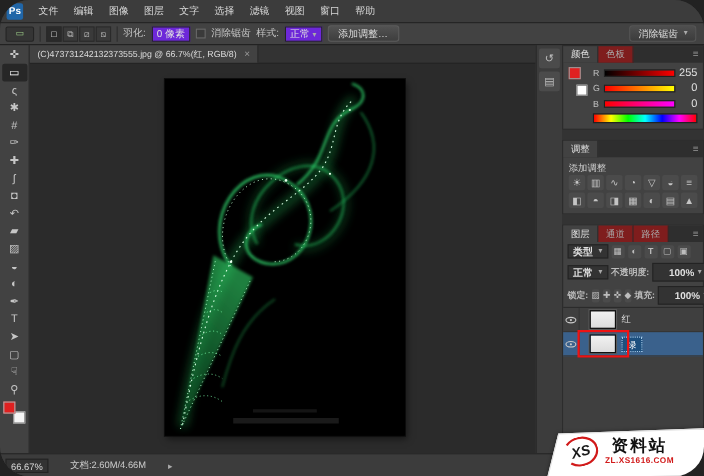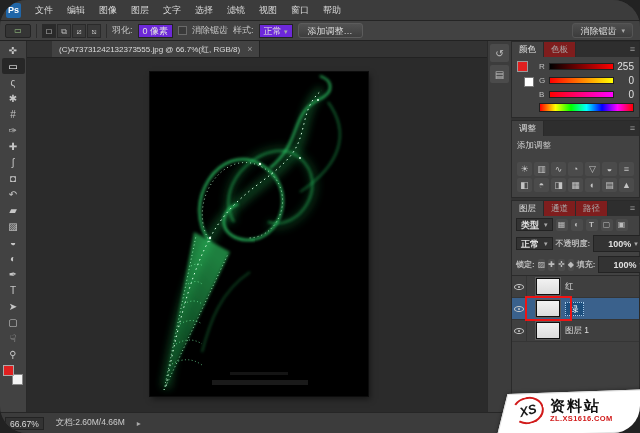--- a/index.html
+++ b/index.html
@@ -45,32 +45,32 @@
   .tool { width:23px; height:16px; display:flex; align-items:center; justify-content:center;
     color:#c6c6c6; font-size:10px; border-radius:2px; flex:0 0 auto; }
   .tool.active { background:#272727; color:#fff; }
   .swatches { position:relative; width:20px; height:20px; margin-top:3px; flex:0 0 auto; }
   .swatch-bg { position:absolute; right:0; bottom:0; width:11px; height:11px; background:#f5f5f5; border:1px solid #888; }
   .swatch-fg { position:absolute; left:0; top:0; width:11px; height:11px; border:1px solid #aaa; z-index:2; }
   
   .canvas { position:absolute; left:27px; right:153px; top:0; bottom:0; background:#2b2b2b; overflow:hidden; }
   .tabbar { height:17px; background:#333; border-bottom:1px solid #222; display:flex; }
   .doc-tab { background:#424242; border-right:1px solid #232323; padding:0 7px; display:flex; align-items:center;
-    gap:7px; font-size:8px; color:#dcdcdc; white-space:nowrap;margin-left:25px; }
+    gap:7px; font-size:8px; color:#dcdcdc; white-space:nowrap; }
   .tab-close { color:#9a9a9a; font-size:9px; }
   .image-frame { position:absolute; left:123px; top:31px; width:218px; height:324px; background:#000;
     box-shadow:0 0 0 1px #0c0c0c, 2px 3px 6px rgba(0,0,0,.5); }
   
   .collapsed { position:absolute; right:129px; width:24px; top:0; bottom:0; background:#3c3c3c;
     border-left:1px solid #2a2a2a; display:flex; flex-direction:column; align-items:center; gap:3px; padding-top:3px; }
   .picon { width:19px; height:18px; background:#4b4b4b; border-radius:2px; color:#c0c0c0;
     display:flex; align-items:center; justify-content:center; font-size:10px; }
   
   .panels { position:absolute; right:0; top:0; bottom:0; width:129px; background:#333;
-    display:flex; flex-direction:column; gap:2px; }
+    display:flex; flex-direction:column; gap:9px; }
   .panel { background:#424242; border:1px solid #2a2a2a; }
   .panel-tabs { display:flex; background:#2e2e2e; height:15px; align-items:stretch; }
   .ptab { padding:0 7px; line-height:15px; font-size:8.5px; color:#a8a8a8; background:#7f1d1d;
     border-right:1px solid #2a2a2a; white-space:nowrap; }
   .ptab.active { background:#424242; color:#e0e0e0; }
   .panel-menu { margin-left:auto; color:#999; padding:0 4px; line-height:15px; }
   
   .color-body { padding:4px 5px 5px; display:flex; gap:5px; }
   .fgbg { position:relative; width:17px; height:26px; flex:0 0 auto; }
   .fgbg .bg { position:absolute; right:0; bottom:0; width:10px; height:10px; background:#fff; border:1px solid #777; }
@@ -80,21 +80,21 @@
   .clabel { width:7px; color:#c0c0c0; font-size:8px; }
   .cslider { flex:1; height:7px; border:1px solid #202020; }
   .cs-r { background:linear-gradient(90deg,#000,#ff0000); }
   .cs-g { background:linear-gradient(90deg,#ff0000,#ffff00); }
   .cs-b { background:linear-gradient(90deg,#ff0000,#ff00ff); }
   .cval { width:17px; text-align:right; font-size:10px; color:#e0e0e0; }
   .spectrum { height:9px; margin-top:1px; border:1px solid #202020;
     background:linear-gradient(90deg,#f00,#ff0,#0f0,#0ff,#00f,#f0f,#f00); }
   
   .adj-body { padding:4px 5px 5px; }
-  .adj-title { color:#cfcfcf; font-size:8.5px; margin-bottom:10px; }
+  .adj-title { color:#cfcfcf; font-size:8.5px; margin-bottom:0; }
   .adj-grid { display:grid; grid-template-columns:repeat(7,1fr); gap:2px; }
   .adj-icon { height:14px; background:#4b4b4b; border-radius:2px; color:#c4c4c4; font-size:9px;
     display:flex; align-items:center; justify-content:center; }
   
   .layers-panel { flex:1; display:flex; flex-direction:column; min-height:0; }
   .lrow { display:flex; align-items:center; gap:3px; padding:2px 4px; flex:0 0 auto;font-weight:bold; }
   .mini-select { background:#333; border:1px solid #232323; height:13px; line-height:12px; padding:0 4px;
     display:flex; gap:5px; align-items:center; color:#e0e0e0; white-space:nowrap; }
   .mini-field { background:#333; border:1px solid #232323; height:17px; line-height:12px; padding:0 14px;
     display:flex; gap:3px; align-items:center; color:#e0e0e0; white-space:nowrap; }
@@ -118,33 +118,33 @@
   .lockicon { margin-left:auto; position:relative; width:8px; height:6px; background:#c6c6c6; flex:0 0 auto; }
   .lockicon::before { content:""; position:absolute; left:1px; top:-4px; width:4px; height:4px;
     border:1px solid #c6c6c6; border-bottom:none; border-radius:3px 3px 0 0; }
   .annotation { position:absolute; left:13px; top:-2px; width:47px; height:25px; border:2px solid #ee1313;
     z-index:5; pointer-events:none; }
   .layers-footer { height:16px; border-top:1px solid #2b2b2b; display:flex; align-items:center;
     justify-content:flex-end; gap:6px; padding:0 6px; color:#b0b0b0; font-size:8px; flex:0 0 auto; }
   .fx { font-style:italic; }
   
   .statusbar { position:absolute; left:0; right:0; bottom:0; height:21px; background:#3c3c3c;
-    border-top:1px solid #262626; display:flex; align-items:center; gap:12px; padding:0 5px; font-size:8.5px; z-index:15; }
+    border-top:1px solid #262626; display:flex; align-items:center; gap:20px; padding:0 5px; font-size:8.5px; z-index:15; }
   .zoom-field { background:#333; border:1px solid #232323; height:13px; line-height:12px; padding:0 4px; color:#ddd; }
   .status-arrow { color:#aaa; font-size:8px; }
   
   .watermark { position:absolute; right:0; bottom:1px; width:142px; height:43px; z-index:30; }
   .wm-bg { position:absolute; inset:0; background:#ffffff; transform:skewX(-16deg) rotate(-2deg);
     transform-origin:bottom right; box-shadow:0 0 4px rgba(0,0,0,.45); border:1px solid #e0e0e0; }
   .wm-content { position:relative; height:100%; display:flex; align-items:center; gap:6px; padding:0 6px 0 14px; }
   .wm-logo { width:32px; height:27px; border:2px solid #d11a1a; border-left-color:transparent; border-radius:50%;
     transform:rotate(-14deg); display:flex; align-items:center; justify-content:center;
     color:#1a1a1a; font-weight:bold; font-style:italic; font-size:13px; flex:0 0 auto; }
   .wm-text { display:flex; flex-direction:column; line-height:1.1; }
-  .wm-title { color:#111; font-weight:bold; font-size:15px; letter-spacing:2px; }
+  .wm-title { color:#111; font-weight:bold; font-size:15px; letter-spacing:2px;text-align:center; }
   .wm-url { color:#d11a1a; font-size:7.5px; font-weight:bold; letter-spacing:.4px; }
 </style>
 </head>
 <body>
 
 <div class="app">
 
   <div class="menubar">
     <div class="ps-logo">Ps</div>
     <div class="menu-item">文件</div>
@@ -389,27 +389,20 @@
             <span class="lname">红</span>
           </div>
           <div class="layer-row selected">
             <div class="annotation"></div>
             <div class="eyebox">
                 <span class="eye"></span>
               </div>
             <div class="thumb"></div>
             <span class="lname-edit">绿</span>
           </div>
-          <div class="layer-row">
-            <div class="eyebox">
-                <span class="eye"></span>
-              </div>
-            <div class="thumb"></div>
-            <span class="lname">图层 1</span>
-          </div>
         </div>
 
         <div class="layers-footer">
           <span>∞</span>
           <span class="fx">fx</span>
           <span>◧</span>
           <span>◐</span>
           <span>▣</span>
           <span>⊞</span>
           <span>▯</span>

